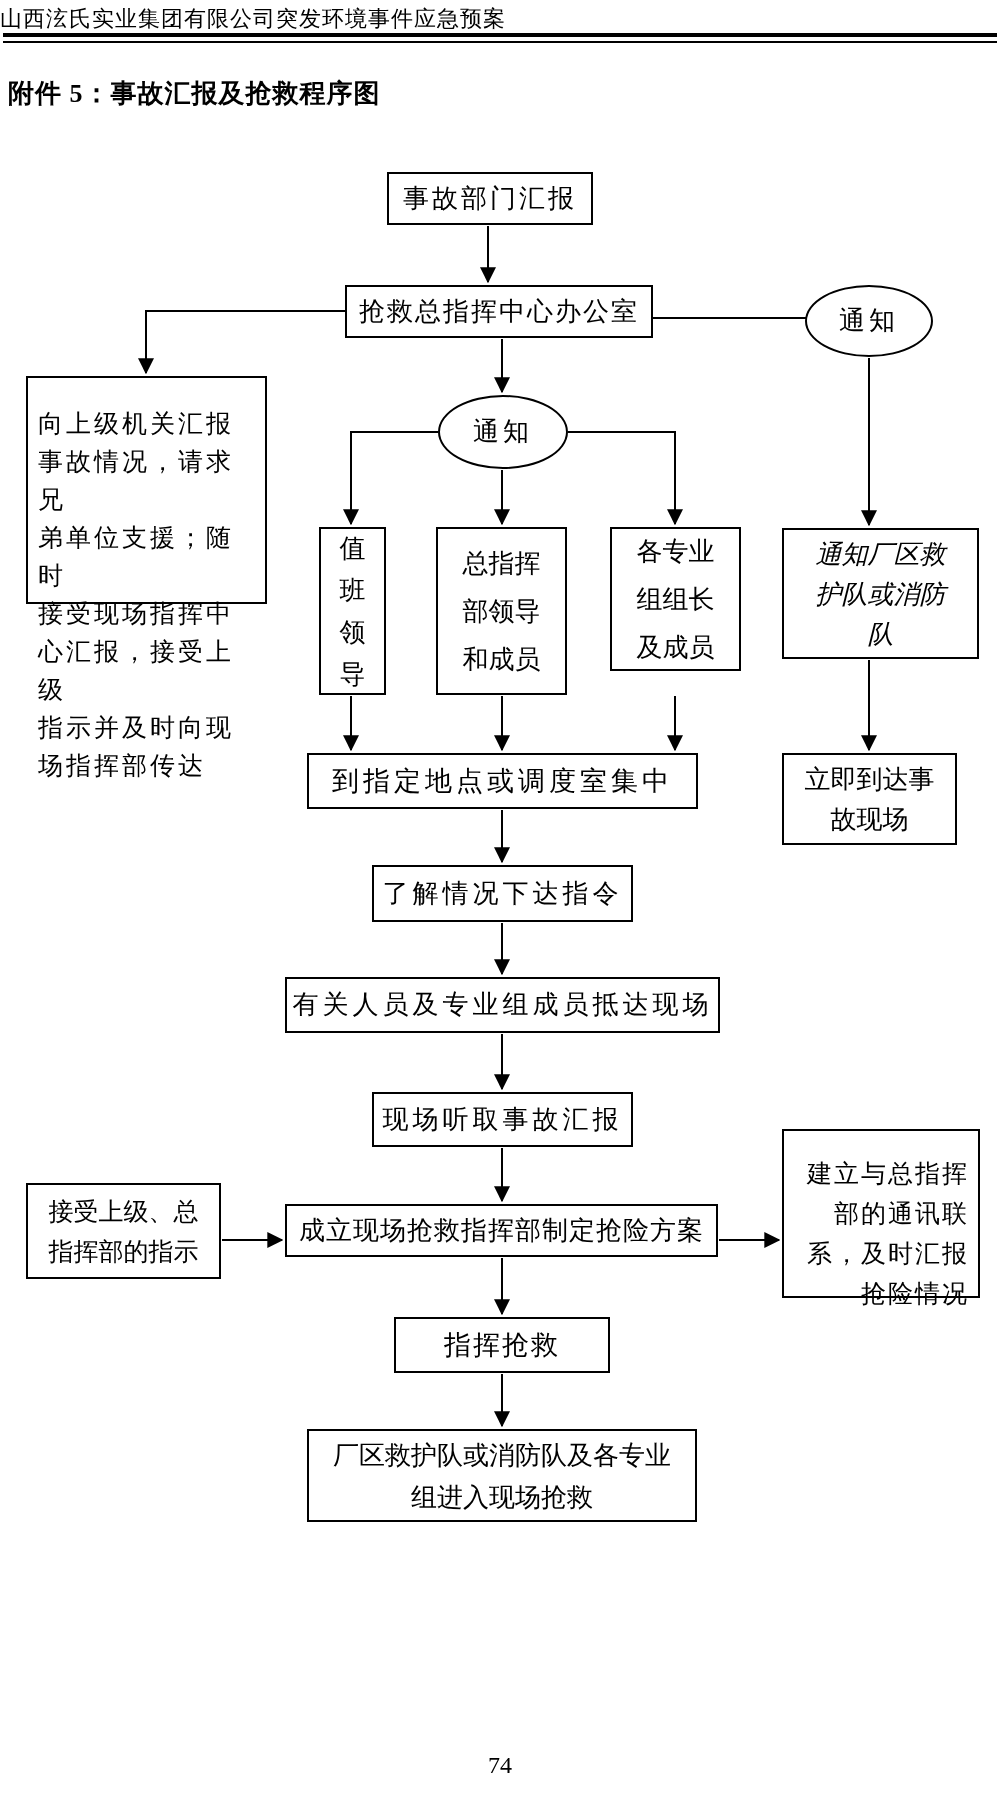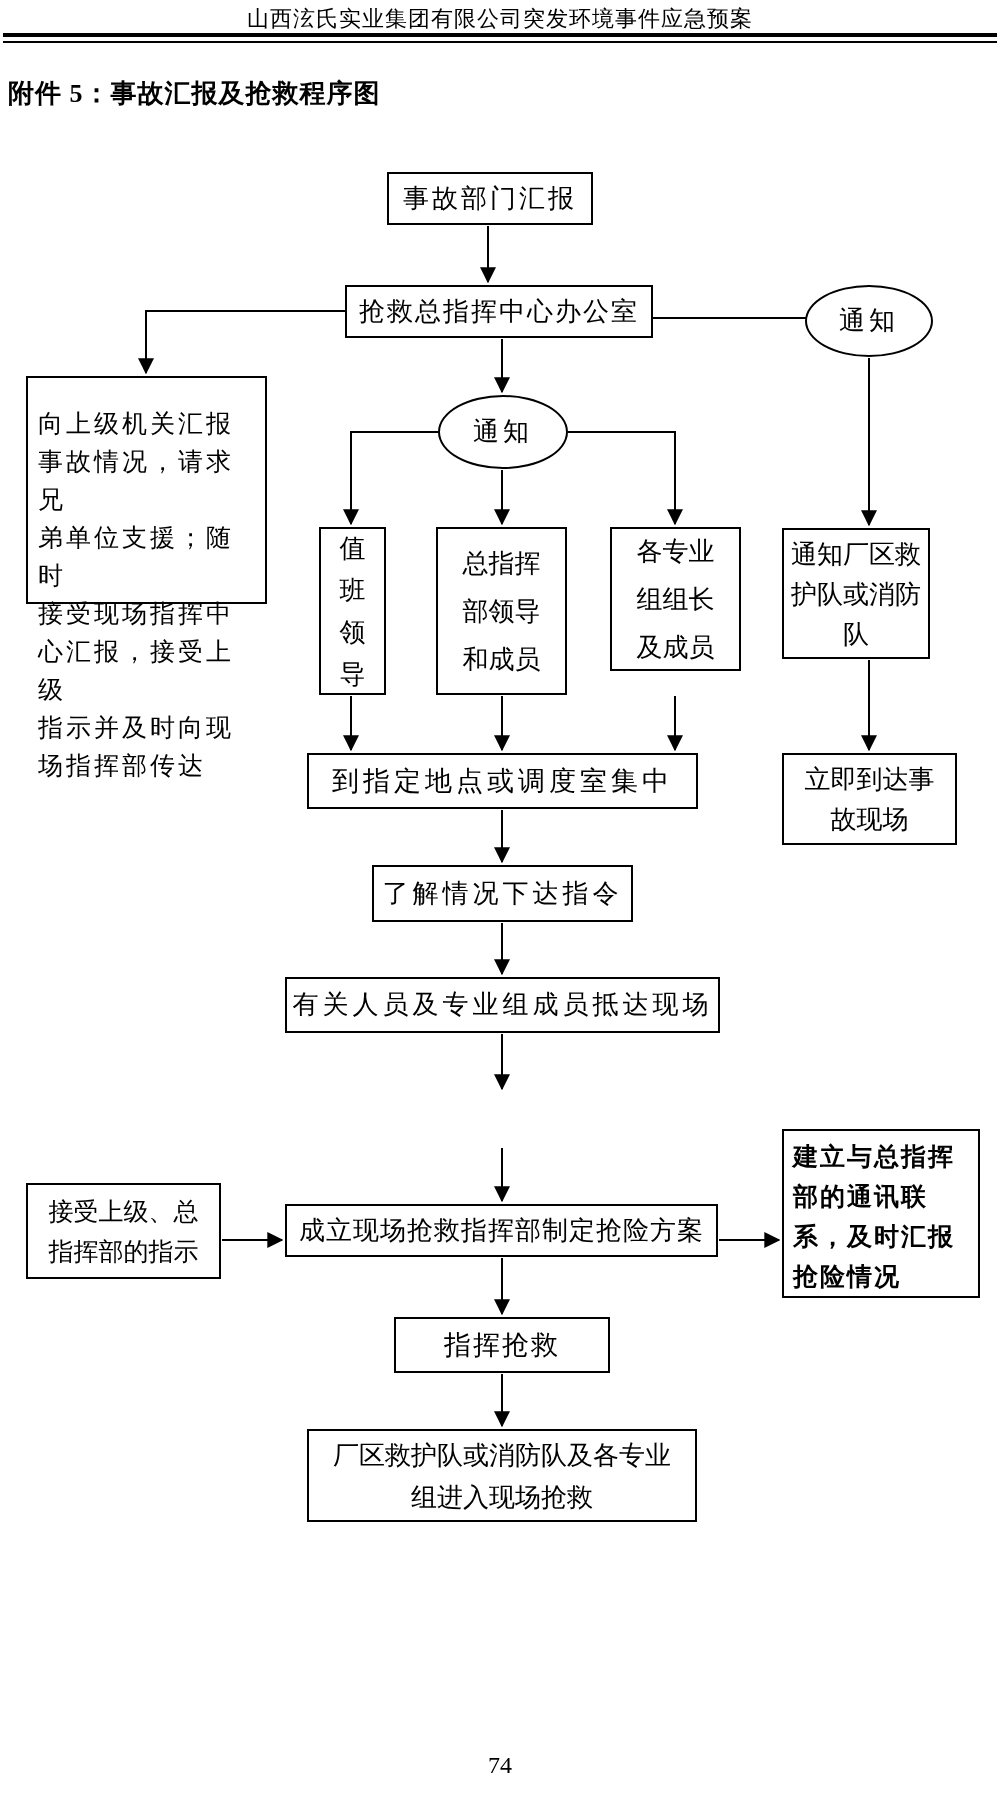--- a/index.html
+++ b/index.html
@@ -1,21 +1,21 @@
 <!DOCTYPE html>
 <html><head>
 <meta charset="utf-8">
 <style>
   html,body{margin:0;padding:0;background:#ffffff;}
   .page{
     position:relative;width:1000px;height:1794px;background:#fff;color:#000;
     font-family:"Liberation Sans",sans-serif;overflow:hidden;
   }
   .header-title{
-    position:absolute;top:4px;left:0;width:1000px;text-align:center;
+    position:absolute;top:4px;left:0;width:1000px;
     font-family:"Liberation Serif",serif;font-size:22px;letter-spacing:1px;
   }
   .rule-thick{position:absolute;top:33px;left:3px;width:994px;height:4px;background:#000;}
   .rule-thin{position:absolute;top:41px;left:3px;width:994px;height:2px;background:#000;}
   .attachment-heading{
     position:absolute;top:76px;left:8px;
     font-family:"Liberation Serif",serif;font-weight:bold;font-size:26px;letter-spacing:1px;
   }
   .page-number{
     position:absolute;top:1752px;left:0;width:1000px;text-align:center;
@@ -32,30 +32,30 @@
   
   #n-report-dept{left:387px;top:172px;width:206px;height:53px;letter-spacing:3px;}
   #n-command-office{left:345px;top:285px;width:308px;height:53px;letter-spacing:2px;}
   #n-notify-right{left:805px;top:285px;width:128px;height:72px;}
   #n-notify-center{left:438px;top:395px;width:130px;height:74px;}
   #n-report-superiors{left:26px;top:376px;width:241px;height:228px;display:block;
      text-align:left;padding:26px 10px;font-size:25px;line-height:38px;letter-spacing:3px;}
   #n-duty-leader{left:319px;top:527px;width:67px;height:168px;line-height:42px;}
   #n-hq-leaders{left:436px;top:527px;width:131px;height:168px;line-height:48px;}
   #n-team-leaders{left:610px;top:527px;width:131px;height:144px;line-height:48px;}
-  #n-notify-fire-team{left:782px;top:528px;width:148px;height:131px;line-height:40px;}
+  #n-notify-fire-team{left:782px;top:528px;width:197px;height:131px;line-height:40px;font-style:italic;}
   #n-gather-point{left:307px;top:753px;width:391px;height:56px;font-size:27px;letter-spacing:4px;}
   #n-arrive-scene{left:782px;top:753px;width:175px;height:92px;line-height:40px;}
   #n-issue-orders{left:372px;top:865px;width:261px;height:57px;font-size:26px;letter-spacing:4px;}
   #n-personnel-arrive{left:285px;top:977px;width:435px;height:56px;font-size:26px;letter-spacing:4px;}
   #n-listen-report{left:372px;top:1092px;width:261px;height:55px;font-size:26px;letter-spacing:4px;}
   #n-accept-instructions{left:26px;top:1183px;width:195px;height:96px;font-size:25px;line-height:40px;}
   #n-establish-field-hq{left:285px;top:1204px;width:433px;height:53px;font-size:26px;letter-spacing:1px;}
   #n-establish-comms{left:782px;top:1129px;width:198px;height:169px;display:block;
-     text-align:left;padding:5px 9px;font-size:25px;line-height:40px;letter-spacing:2px;font-weight:bold;}
+     text-align:right;padding:22px 9px;font-size:25px;line-height:40px;letter-spacing:2px;}
   #n-command-rescue{left:394px;top:1317px;width:216px;height:56px;font-size:27px;letter-spacing:2px;text-align:right;}
   #n-teams-enter-scene{left:307px;top:1429px;width:390px;height:93px;font-size:26px;line-height:42px;}
 </style>
 </head>
 <body>
 
 <div class="page">
 
   <div class="header-title">山西泫氏实业集团有限公司突发环境事件应急预案</div>
   <div class="rule-thick"></div>
@@ -154,20 +154,23 @@
   </div>
 
   <div class="node" id="n-issue-orders">
     <span class="lbl">了解情况下达指令</span>
   </div>
 
   <div class="node" id="n-personnel-arrive">
     <span class="lbl">有关人员及专业组成员抵达现场</span>
   </div>
 
+  <div class="node" id="n-listen-report">
+    <span class="lbl">现场听取事故汇报</span>
+  </div>
 
   <div class="node" id="n-accept-instructions">
     <span class="lbl">接受上级、总
 指挥部的指示</span>
   </div>
 
   <div class="node" id="n-establish-field-hq">
     <span class="lbl">成立现场抢救指挥部制定抢险方案</span>
   </div>
 

